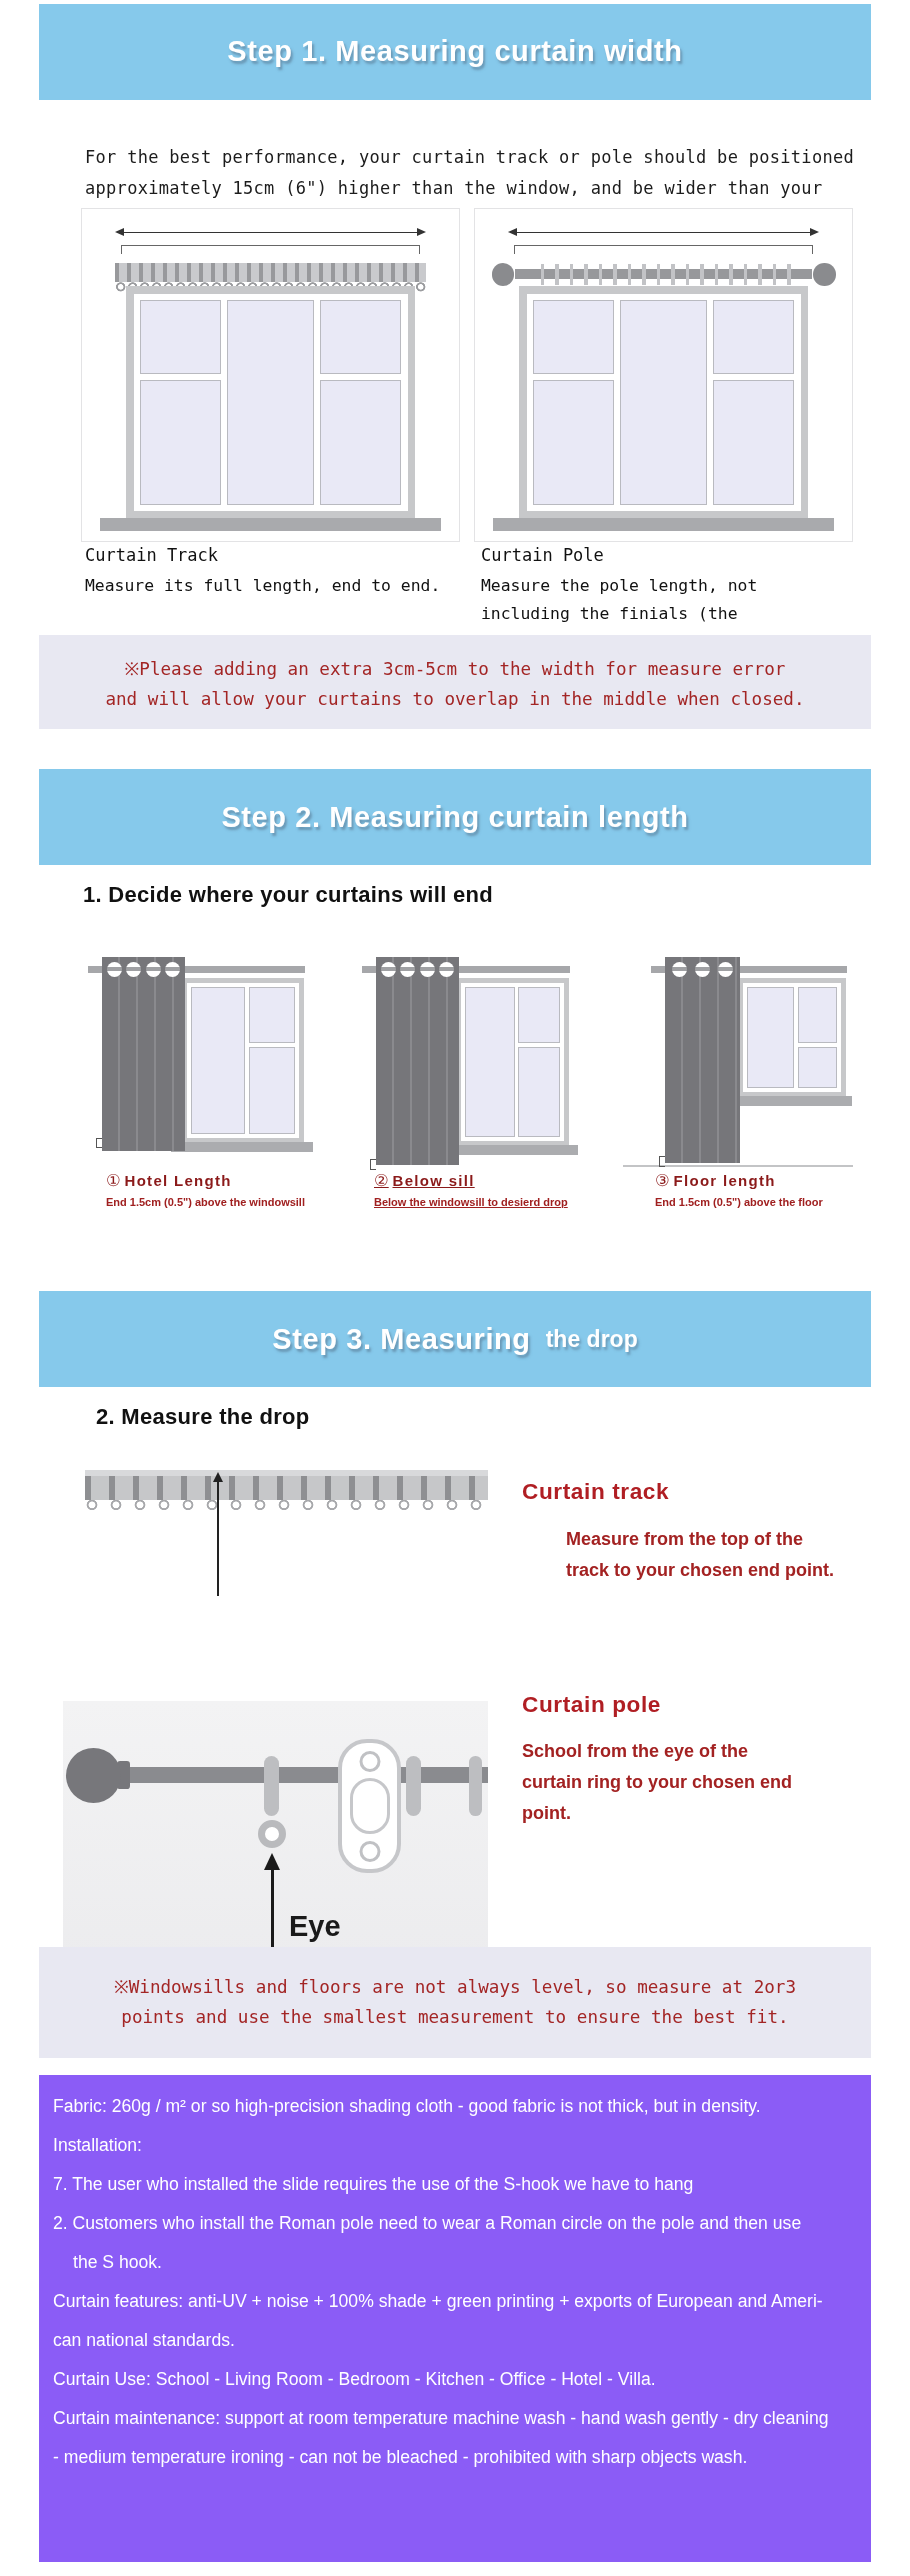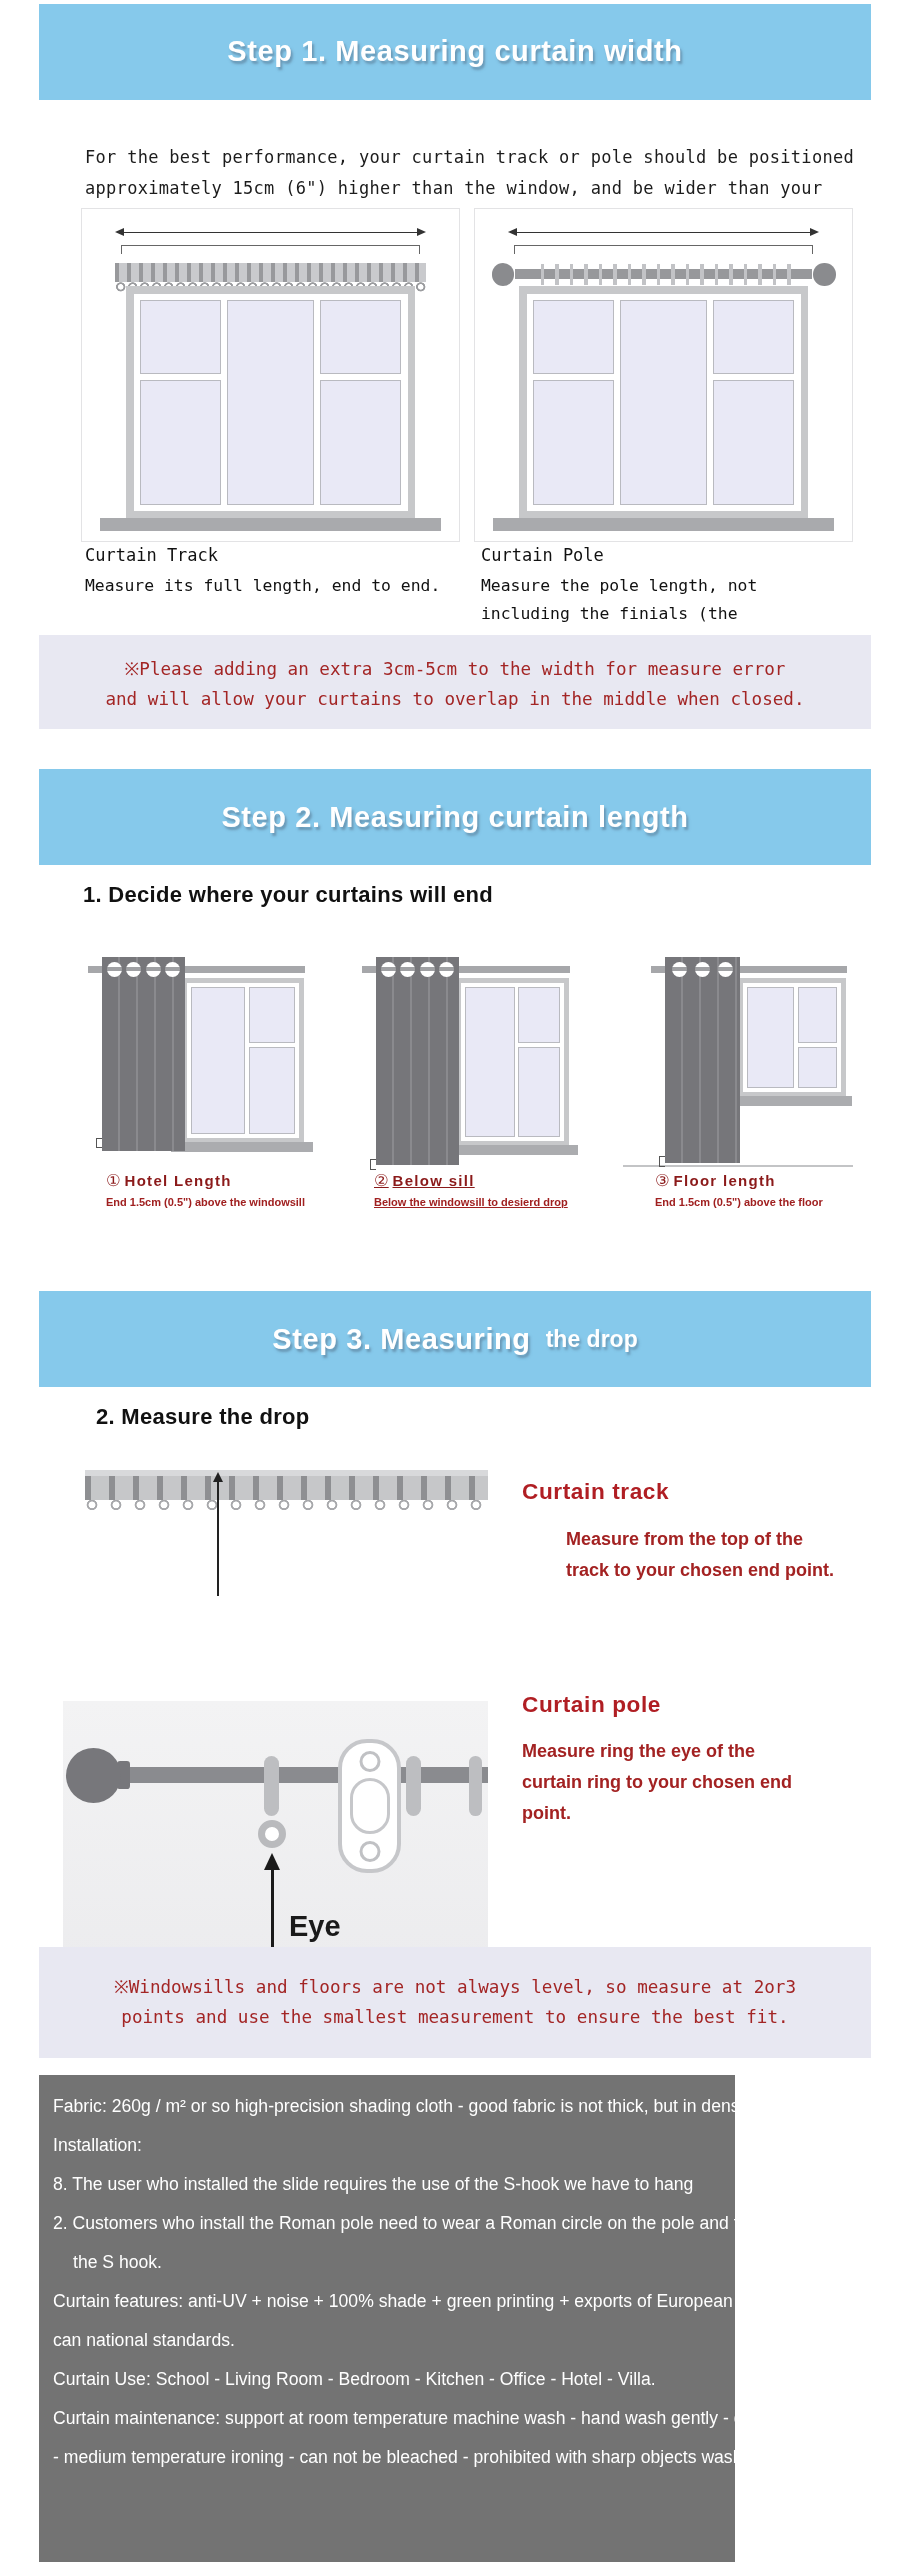--- a/index.html
+++ b/index.html
@@ -132,21 +132,21 @@
   .p-arrow-line{position:absolute;left:208px;top:169px;width:2.5px;height:88px;background:#1a1a1a;}
   .p-arrow-head{position:absolute;left:201px;top:152px;width:0;height:0;border-style:solid;
                 border-width:0 8.2px 17.6px 8.2px;border-color:transparent transparent #1a1a1a transparent;}
   .p-eyelabel{position:absolute;left:226px;top:209px;font-size:29px;font-weight:bold;color:#1a1a1a;}
   .p3head{position:absolute;left:522px;top:1692px;font-size:22.6px;font-weight:bold;color:#b01e23;
           letter-spacing:0.6px;white-space:nowrap;}
   .p3text{position:absolute;left:522px;top:1736px;font-size:18px;font-weight:bold;color:#a32222;
           line-height:31px;white-space:nowrap;}
 
   
-  .infobox{position:absolute;left:39px;top:2075px;width:696px;height:487px;background:#737373;
+  .infobox{position:absolute;left:39px;top:2075px;width:832px;height:487px;background:#8b5cf6;
            padding:21.4px 0 0 14px;box-sizing:border-box;}
   .il{font-size:17.6px;color:#ffffff;margin-bottom:18px;white-space:nowrap;}
   .il.indent{padding-left:20px;}
 </style>
 </head>
 <body>
 
 <div class="page">
 
   <div class="banner" id="banner1">
@@ -345,34 +345,34 @@
       <div class="p-bcap"></div>
     </div>
     <div class="p-eye"></div>
     <div class="p-arrow-head"></div>
     <div class="p-arrow-line"></div>
     <div class="p-eyelabel">Eye</div>
   </div>
 
   <div class="p3head">Curtain pole</div>
   <div class="p3text">
-    <div>Measure ring the eye of the</div>
+    <div>School from the eye of the</div>
     <div>curtain ring to your chosen end</div>
     <div>point.</div>
   </div>
 
   <div class="note" id="note2">
     <div>※Windowsills and floors are not always level, so measure at 2or3</div>
     <div>points and use the smallest measurement to ensure the best fit.</div>
   </div>
 
   <div class="infobox">
     <div class="il">Fabric: 260g / m² or so high-precision shading cloth - good fabric is not thick, but in density.</div>
     <div class="il">Installation:</div>
-    <div class="il">8. The user who installed the slide requires the use of the S-hook we have to hang</div>
+    <div class="il">7. The user who installed the slide requires the use of the S-hook we have to hang</div>
     <div class="il">2. Customers who install the Roman pole need to wear a Roman circle on the pole and then use</div>
     <div class="il indent">the S hook.</div>
     <div class="il">Curtain features: anti-UV + noise + 100% shade + green printing + exports of European and Ameri-</div>
     <div class="il">can national standards.</div>
     <div class="il">Curtain Use: School - Living Room - Bedroom - Kitchen - Office - Hotel - Villa.</div>
     <div class="il">Curtain maintenance: support at room temperature machine wash - hand wash gently - dry cleaning</div>
     <div class="il">- medium temperature ironing - can not be bleached - prohibited with sharp objects wash.</div>
   </div>
 
 </div>

